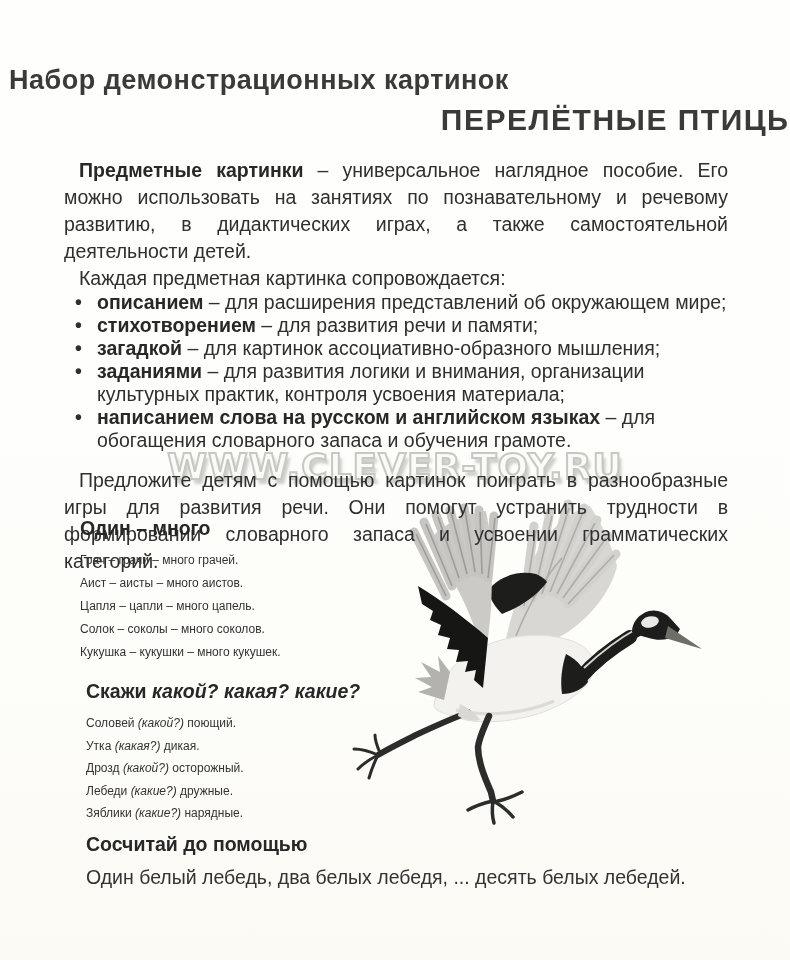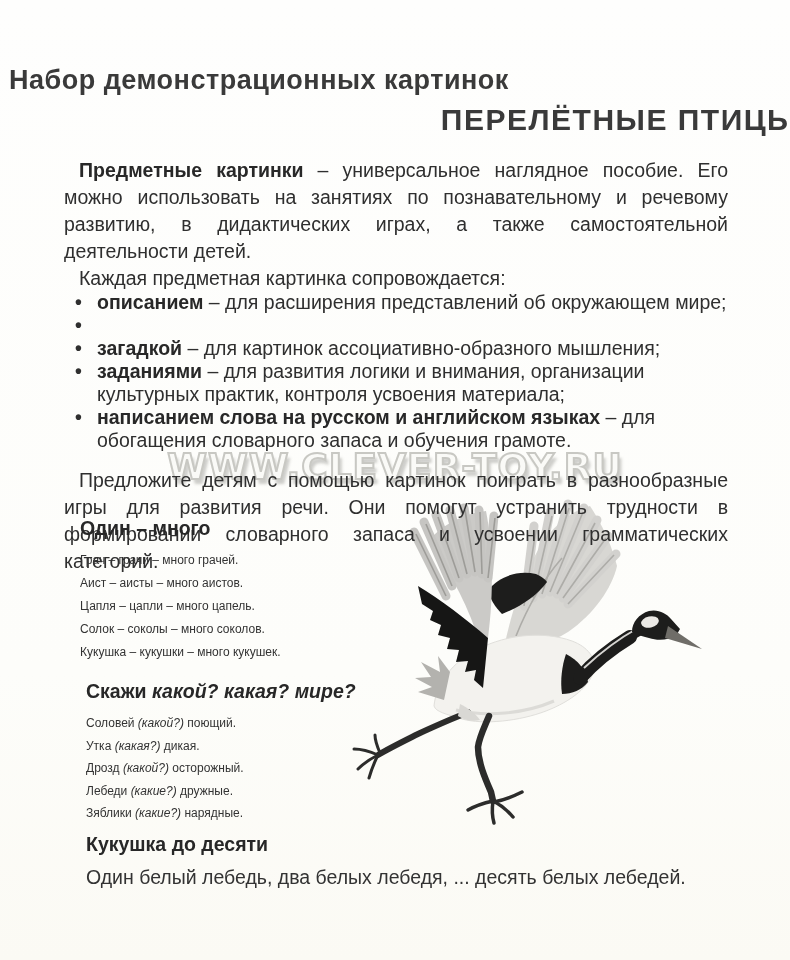--- a/index.html
+++ b/index.html
@@ -76,20 +76,21 @@
   <section class="intro">
     <p class="para"><b>Предметные картинки</b><span> – универсальное наглядное пособие. Его можно использовать на занятиях по познавательному и речевому развитию, в дидактических играх, а также самостоятельной деятельности детей.</span></p>
     <p class="list-intro">Каждая предметная картинка сопровождается:</p>
     <ul class="bullets">
       <li>
           <span class="bullet">•</span>
           <span><b>описанием</b><span> – для расширения представлений об окружающем мире;</span></span>
         </li>
       <li>
           <span class="bullet">•</span>
+          <span><b>стихотворением</b><span> – для развития речи и памяти;</span></span>
         </li>
       <li>
           <span class="bullet">•</span>
           <span><b>загадкой</b><span> – для картинок ассоциативно-образного мышления;</span></span>
         </li>
       <li>
           <span class="bullet">•</span>
           <span><b>заданиями</b><span> – для развития логики и внимания, организации культурных практик, контроля усвоения материала;</span></span>
         </li>
       <li>
@@ -103,30 +104,30 @@
   <section class="section" id="one-many">
     <h3>Один – много</h3>
     <div class="line">Грач – грачи – много грачей.</div>
     <div class="line">Аист – аисты – много аистов.</div>
     <div class="line">Цапля – цапли – много цапель.</div>
     <div class="line">Солок – соколы – много соколов.</div>
     <div class="line">Кукушка – кукушки – много кукушек.</div>
   </section>
 
   <section class="section" id="say-what">
-    <h3><span>Скажи</span> <i>какой? какая? мире?</i></h3>
+    <h3><span>Скажи</span> <i>какой? какая? какие?</i></h3>
     <div class="line"><span>Соловей</span> <i class="q">(какой?)</i> <span>поющий.</span></div>
     <div class="line"><span>Утка</span> <i class="q">(какая?)</i> <span>дикая.</span></div>
     <div class="line"><span>Дрозд</span> <i class="q">(какой?)</i> <span>осторожный.</span></div>
     <div class="line"><span>Лебеди</span> <i class="q">(какие?)</i> <span>дружные.</span></div>
     <div class="line"><span>Зяблики</span> <i class="q">(какие?)</i> <span>нарядные.</span></div>
   </section>
 
   <section class="section" id="count">
-    <h3>Кукушка до десяти</h3>
+    <h3>Сосчитай до помощью</h3>
     <div class="line">Один белый лебедь, два белых лебедя, ... десять белых лебедей.</div>
   </section>
 
   <svg class="crane" viewBox="0 0 462 358" aria-hidden="true">
 
     <g>
       <path fill="#d8d7d3" d="M176,162 C183,128 194,92 210,64 C224,40 244,24 262,20 C274,38 284,60 289,80 C284,102 266,128 240,146 C219,159 194,164 176,162 Z"></path>
       <g stroke="#d2d1ce" stroke-width="9" stroke-linecap="round" fill="none">
         <path d="M196,120 L206,40"></path>
           <path d="M205,112 L222,26"></path>

